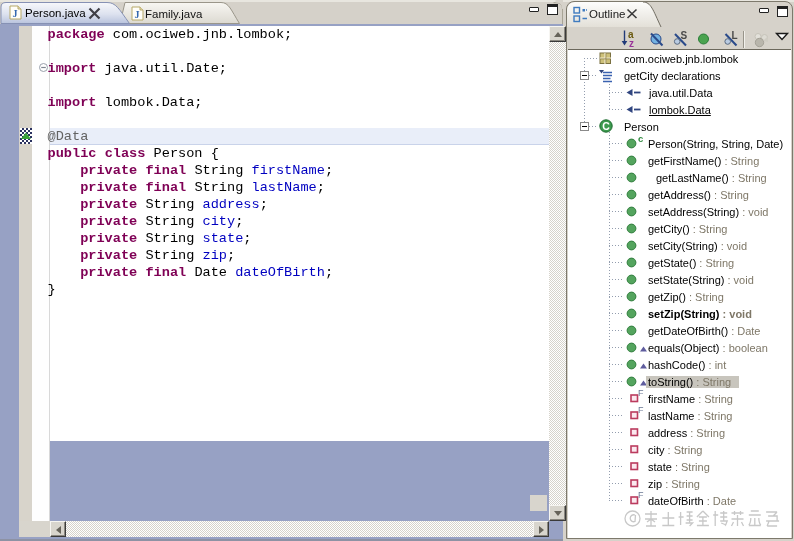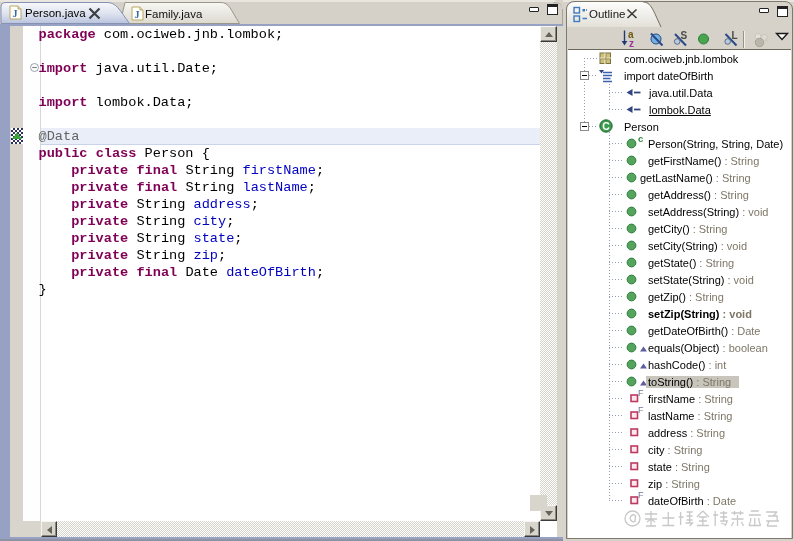--- a/index.html
+++ b/index.html
@@ -68,21 +68,21 @@
       </svg>
 <span class="abs" style="left:25px;top:7px;font-size:11.5px;color:#000;">Person.java</span>
 <span class="abs" style="left:145px;top:7.5px;font-size:11.5px;color:#111;">Family.java</span>
 
 <div class="abs" style="left:529px;top:7px;width:10px;height:4.5px;border:1.4px solid #222;border-radius:1px;background:#fff;"></div>
 <div class="abs" style="left:547px;top:4px;width:11px;height:11px;border:1.5px solid #222;background:#fff;">
         <div style="height:2px;background:#222"></div>
       </div>
 </div>
   <div class="abs" style="left:0;top:24px;width:563px;height:515px;background:#97a1c4;"></div>
-  <div class="abs" id="edcontent" style="left:10px;top:26px;width:559px;height:511px;background:#fff;">
+  <div class="abs" id="edcontent" style="left:19px;top:26px;width:559px;height:415px;background:#fff;">
     <div class="abs" style="left:0;top:0;width:13px;height:511px;background:#d8d4cb;"></div>
     <div class="abs" style="left:13px;top:0;width:18px;height:511px;background:#fefefe;border-right:1px solid #d8d8d8;"></div>
 
     <svg class="abs" style="left:20px;top:37px" width="10" height="10">
       <circle cx="4.5" cy="4.5" r="4" fill="#fff" stroke="#99a0ab"></circle>
       <path d="M2.2 4.5 H6.8" stroke="#7d858f" stroke-width="1.2"></path>
       </svg>
 
     <div class="abs" style="left:1px;top:102px;width:12px;height:16px;background:#fff;
       background-image:linear-gradient(45deg,#2b3260 25%,transparent 25%,transparent 75%,#2b3260 75%),linear-gradient(45deg,#2b3260 25%,transparent 25%,transparent 75%,#2b3260 75%);
@@ -208,21 +208,21 @@
       </div>
       <div class="trow" style="top:17px">
         <div class="hdot" style="left:21px;top:8px;width:9px"></div>
         <div class="expbox" style="left:12px;top:4px;">
           <i></i>
         </div>
         <svg class="abs" style="left:30px;top:1px" width="16" height="15">
           <path d="M1 2 L6 2 L3.5 5.5 Z" fill="#30457f"></path>
           <path d="M5 4.5 H14 M5 7.5 H14 M5 10.5 H12.5 M5 13.5 H14" stroke="#3a62b0" stroke-width="1.4"></path>
         </svg>
-        <span class="lbl" style="left:56px;">import dateOfBirth</span>
+        <span class="lbl" style="left:56px;">getCity declarations</span>
       </div>
       <div class="trow" style="top:34px">
         <div class="hdot" style="left:41px;top:8px;width:14px"></div>
         <svg class="abs" style="left:57px;top:3px" width="22" height="11">
           <path d="M1.5 5.5 L7.5 2 L7.5 9 Z" fill="#30457f"></path>
           <path d="M9 5.5 H15.5" stroke="#30457f" stroke-width="1.8"></path>
         </svg>
         <span class="lbl" style="left:81px;">java.util.Data</span>
       </div>
       <div class="trow" style="top:51px">
@@ -257,21 +257,21 @@
         <svg class="abs" style="left:58px;top:3px" width="11" height="11">
           <circle cx="5.5" cy="5.5" r="4.4" fill="#54a45e" stroke="#2f7d3c"></circle>
         </svg>
         <span class="lbl" style="left:80px;">getFirstName() <span class="dec">: String</span></span>
       </div>
       <div class="trow" style="top:119px">
         <div class="hdot" style="left:41px;top:8px;width:14px"></div>
         <svg class="abs" style="left:58px;top:3px" width="11" height="11">
           <circle cx="5.5" cy="5.5" r="4.4" fill="#54a45e" stroke="#2f7d3c"></circle>
         </svg>
-        <span class="lbl" style="left:72px;">getLastName() <span class="dec">: String</span></span>
+        <span class="lbl" style="left:88px;">getLastName() <span class="dec">: String</span></span>
       </div>
       <div class="trow" style="top:136px">
         <div class="hdot" style="left:41px;top:8px;width:14px"></div>
         <svg class="abs" style="left:58px;top:3px" width="11" height="11">
           <circle cx="5.5" cy="5.5" r="4.4" fill="#54a45e" stroke="#2f7d3c"></circle>
         </svg>
         <span class="lbl" style="left:80px;">getAddress() <span class="dec">: String</span></span>
       </div>
       <div class="trow" style="top:153px">
         <div class="hdot" style="left:41px;top:8px;width:14px"></div>

